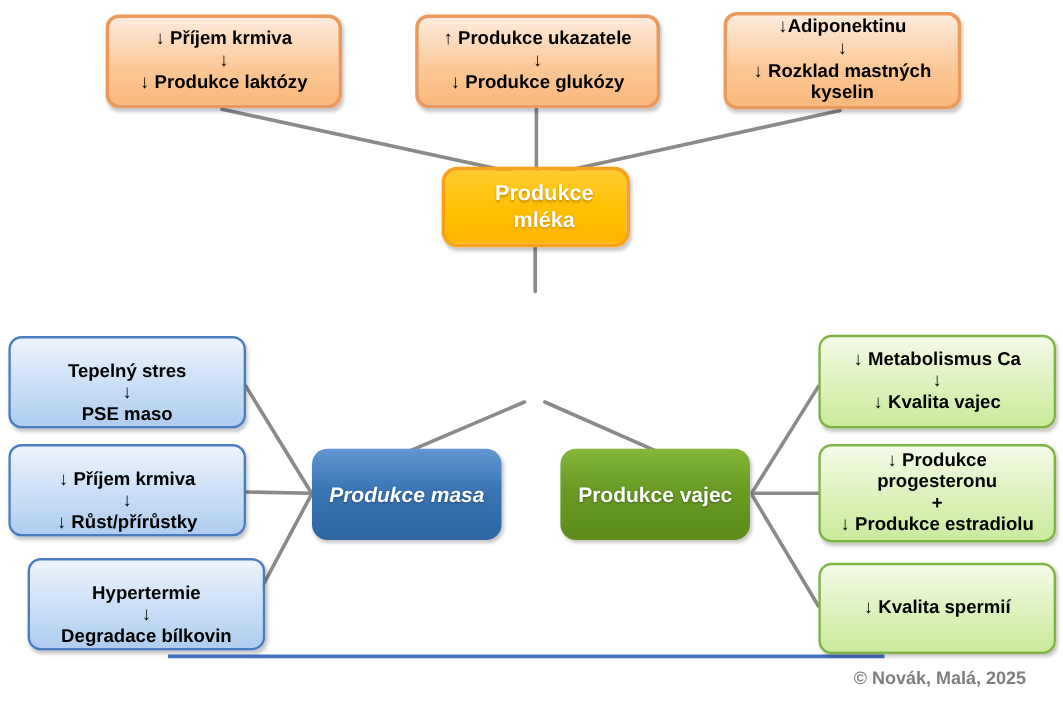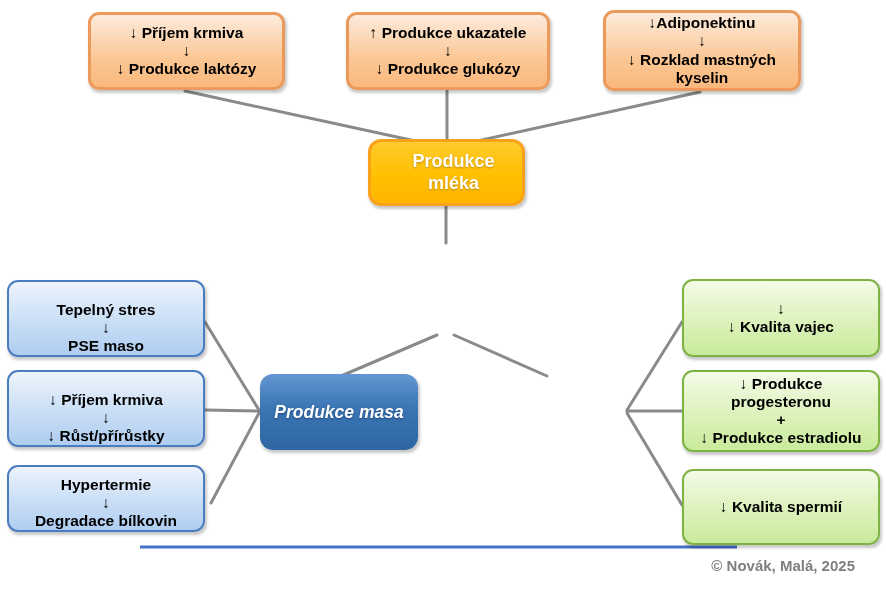--- a/index.html
+++ b/index.html
@@ -136,32 +136,36 @@
     <div class="ln">↓</div>
     <div class="ln">PSE maso</div>
   </div>
 
   <div class="box lightblue" style="left:7px;top:370px;width:198px;height:77px">
     <div class="ln">↓ Příjem krmiva</div>
     <div class="ln">↓</div>
     <div class="ln">↓ Růst/přírůstky</div>
   </div>
 
-  <div class="box lightblue" style="left:7px;top:465px;width:198px;height:67px">
+  <div class="box lightblue" style="left:23px;top:465px;width:198px;height:77px">
     <div class="ln">Hypertermie</div>
     <div class="ln">↓</div>
     <div class="ln">Degradace bílkovin</div>
   </div>
 
   <div class="box meat" style="left:260px;top:374px;width:158px;height:76px">
     <div class="ln">Produkce masa</div>
   </div>
 
+  <div class="box eggs" style="left:467px;top:374px;width:158px;height:76px">
+    <div class="ln">Produkce vajec</div>
+  </div>
 
   <div class="box lightgreen" style="left:682px;top:279px;width:198px;height:78px">
+    <div class="ln">↓ Metabolismus Ca</div>
     <div class="ln">↓</div>
     <div class="ln">↓ Kvalita vajec</div>
   </div>
 
   <div class="box lightgreen" style="left:682px;top:370px;width:198px;height:82px">
     <div class="ln">↓ Produkce</div>
     <div class="ln">progesteronu</div>
     <div class="ln">+</div>
     <div class="ln">↓ Produkce estradiolu</div>
   </div>

